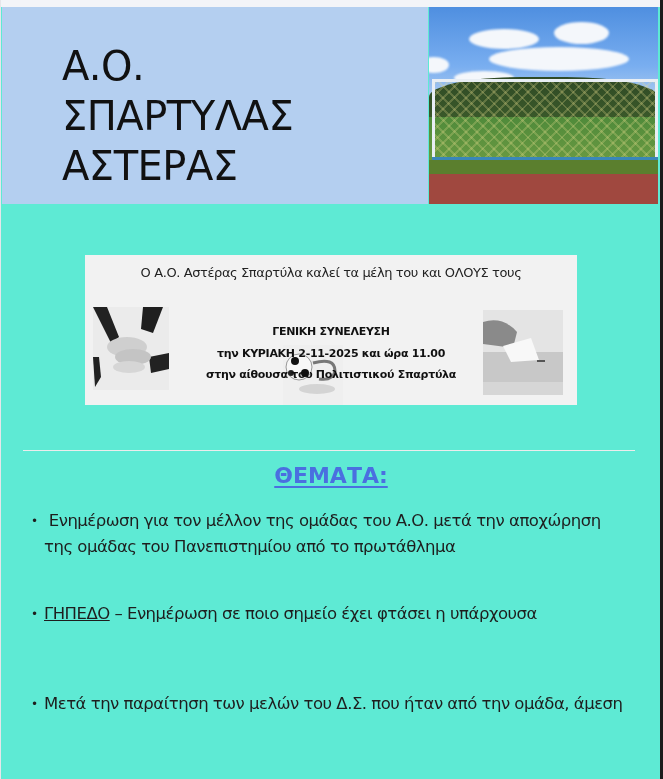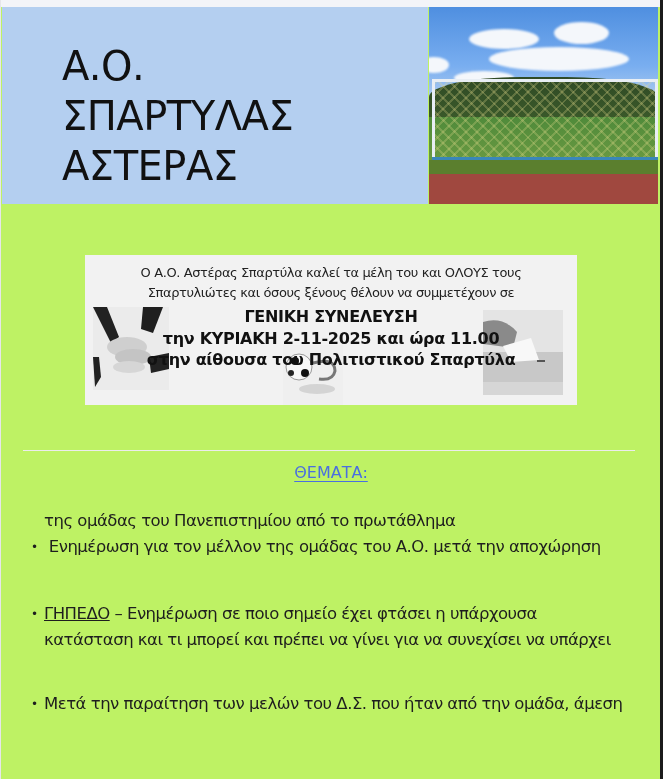--- a/index.html
+++ b/index.html
@@ -4,21 +4,21 @@
   <style>
     * { box-sizing: border-box; margin: 0; padding: 0; }
     html, body {
       width: 663px; height: 779px; overflow: hidden;
       background: #f6f6f7;
       font-family: "Liberation Sans", "DejaVu Sans", sans-serif;
     }
     .page {
       position: absolute; left: 0; top: 0;
       width: 660px; height: 779px;
-      background: #bef264;
+      background: #5eead4;
       border-left: 1px solid #e6e6ea;
     }
     .right-edge {
       position: absolute; right: 0; top: 0;
       width: 3px; height: 779px;
       background: #1b1b1b;
     }
     .top-strip {
       position: absolute; left: 0; top: 0; width: 660px; height: 7px;
       background: #f3f4f8;
@@ -77,40 +77,40 @@
     .invite {
       position: absolute; left: 84px; top: 255px;
       width: 492px; height: 150px;
       background: #f2f2f2;
     }
     .invite-line {
       position: absolute; left: 0; width: 492px; text-align: center;
       color: #222; white-space: nowrap;
     }
     .invite-normal { font-size: 13px; font-family: "DejaVu Sans", sans-serif; letter-spacing: -0.4px; }
-    .invite-bold { font-size: 16px; font-weight: bold; font-family: "DejaVu Sans", sans-serif; color: #111; letter-spacing: -0.3px; }
+    .invite-bold { font-size: 11px; font-weight: bold; font-family: "DejaVu Sans", sans-serif; color: #111; letter-spacing: -0.3px; margin-top: 18px; }
     .img-hands {
       position: absolute; left: 8px; top: 52px; width: 76px; height: 83px;
       background: #e9e9e9; overflow: hidden;
     }
     .img-ballot {
       position: absolute; left: 398px; top: 55px; width: 80px; height: 85px;
       background: #dedede; overflow: hidden;
     }
     .img-ball {
       position: absolute; left: 198px; top: 90px; width: 60px; height: 60px; overflow: hidden;
     }
     
     .separator {
       position: absolute; left: 22px; top: 450px; width: 612px; height: 1px; background: #ececec;
     }
     
     .topics-heading {
       position: absolute; left: 0; top: 463px; width: 660px; text-align: center;
-      font-size: 16px; font-weight: normal; color: #4a6fe0;
+      font-size: 22px; font-weight: bold; color: #4a6fe0;
       font-family: "DejaVu Sans", sans-serif;
     }
     .topics-heading span { text-decoration: underline; text-underline-offset: 3px; }
     .topic {
       position: absolute; left: 30px; width: 615px;
       font-size: 16.5px; line-height: 26px; color: #1e1e1e;
       font-family: "DejaVu Sans", sans-serif;
       letter-spacing: -0.5px;
     }
     .bullet { display: inline-block; width: 13px; font-size: 12px; vertical-align: 1px; }
@@ -172,40 +172,38 @@
       <svg width="80" height="85" viewBox="0 0 80 85">
         <rect width="80" height="85" fill="#e4e4e4"></rect>
         <rect x="0" y="42" width="80" height="30" fill="#c8c8c8"></rect>
         <rect x="0" y="72" width="80" height="13" fill="#d6d6d6"></rect>
         <path d="M0 12 Q20 6 34 22 L30 38 L0 34 Z" fill="#8a8a8a"></path>
         <path d="M20 36 L48 28 L56 50 L28 52 Z" fill="#f8f8f8"></path>
         <rect x="54" y="50" width="8" height="2" fill="#555"></rect>
       </svg>
     </div>
     <div class="invite-line invite-normal" style="top:10px;text-align:center;">Ο Α.Ο. Αστέρας Σπαρτύλα καλεί τα μέλη του και ΟΛΟΥΣ τους</div>
-    <div class="invite-line invite-normal" style="top:30px;">Σπαρτυλιώτες και όσους ξένους θέλουν να συμμετέχουν σε</div>
     <div class="invite-line invite-bold" style="top:52px;">ΓΕΝΙΚΗ ΣΥΝΕΛΕΥΣΗ</div>
     <div class="invite-line invite-bold" style="top:74px;">την ΚΥΡΙΑΚΗ 2-11-2025 και ώρα 11.00</div>
     <div class="invite-line invite-bold" style="top:95px;">στην αίθουσα του  Πολιτιστικού Σπαρτύλα</div>
   </div>
 
   <div class="separator"></div>
 
   <div class="topics-heading">
     <span>ΘΕΜΑΤΑ:</span>
   </div>
 
   <div class="topic" style="top:508px;">
+    <div><span class="bullet">•</span><span> Ενημέρωση για τον μέλλον της ομάδας του Α.Ο. μετά την αποχώρηση</span></div>
     <div style="padding-left:13px;">της ομάδας του Πανεπιστημίου από το πρωτάθλημα</div>
-    <div><span class="bullet">•</span><span> Ενημέρωση για τον μέλλον της ομάδας του Α.Ο. μετά την αποχώρηση</span></div>
   </div>
 
   <div class="topic" style="top:601px;">
     <div><span class="bullet">•</span><span class="underlined">ΓΗΠΕΔΟ</span><span> – Ενημέρωση σε ποιο σημείο έχει φτάσει η υπάρχουσα</span></div>
-    <div style="padding-left:13px;">κατάσταση και τι μπορεί και πρέπει να γίνει για να συνεχίσει να υπάρχει</div>
   </div>
 
   <div class="topic" style="top:691px;">
     <div><span class="bullet">•</span><span>Μετά την παραίτηση των μελών του Δ.Σ. που ήταν από την ομάδα, άμεση</span></div>
   </div>
 </div>
 
 <div class="right-edge"></div>
 
 </body></html>

